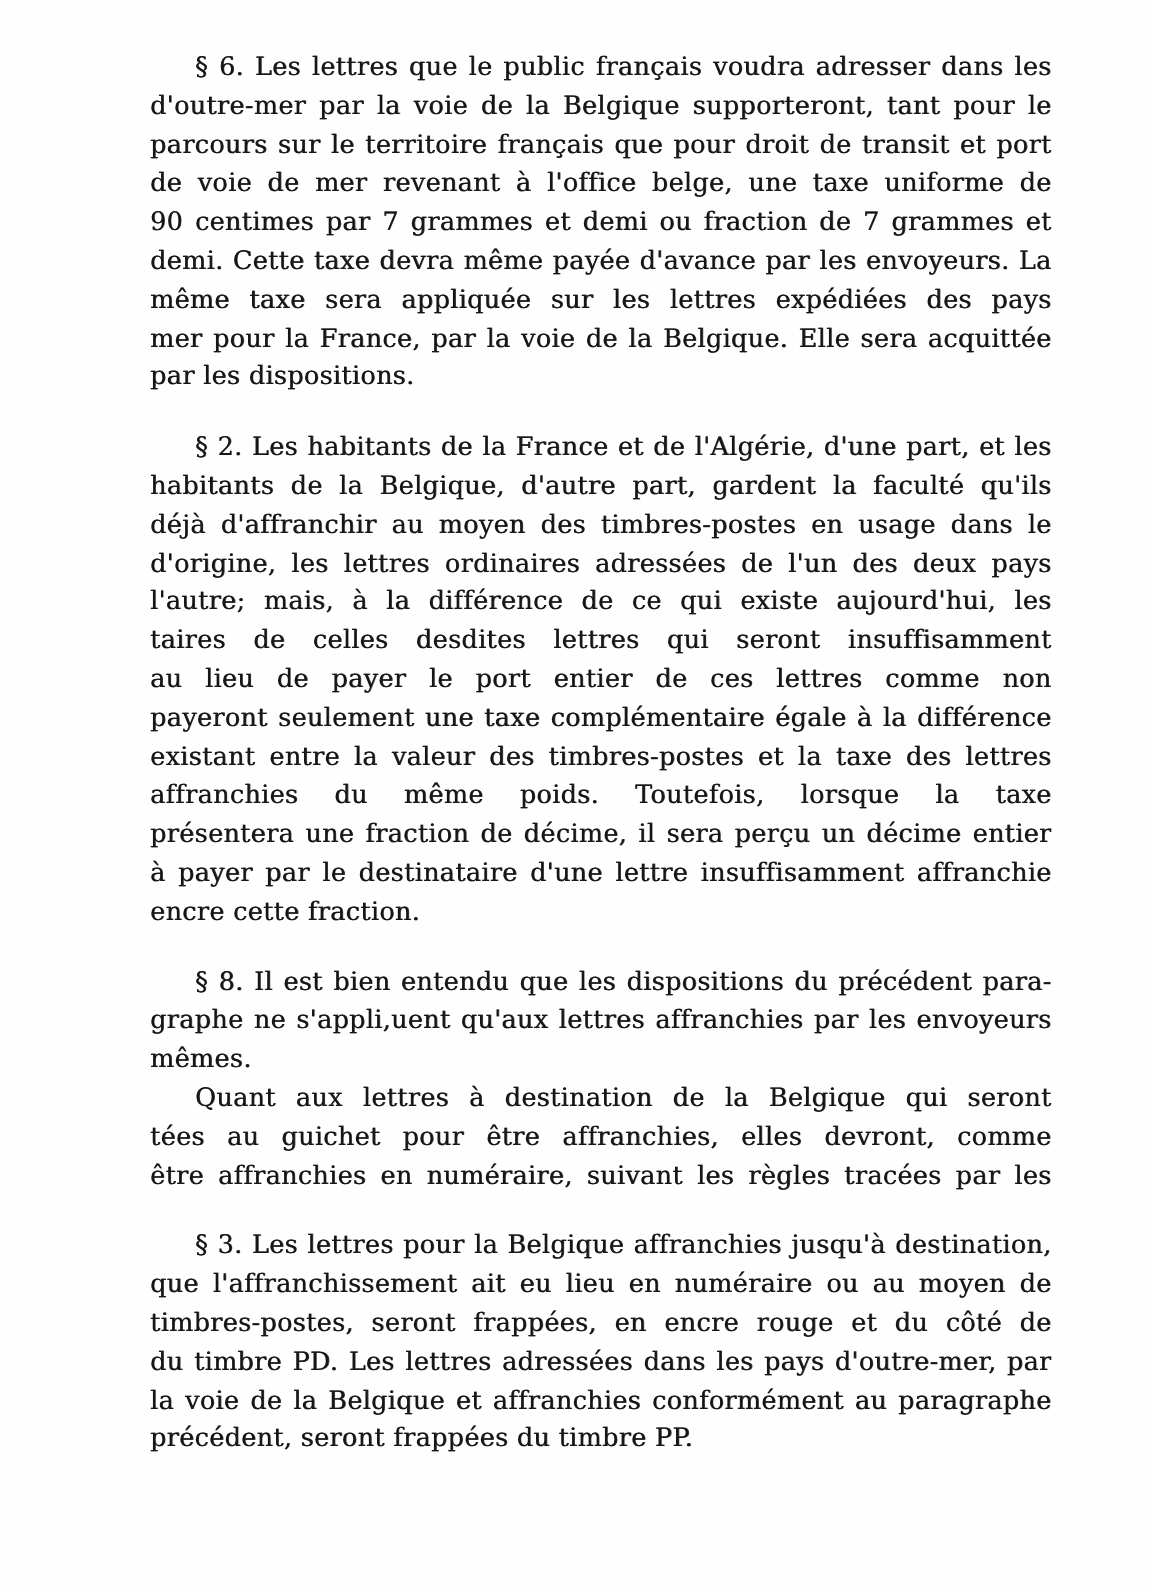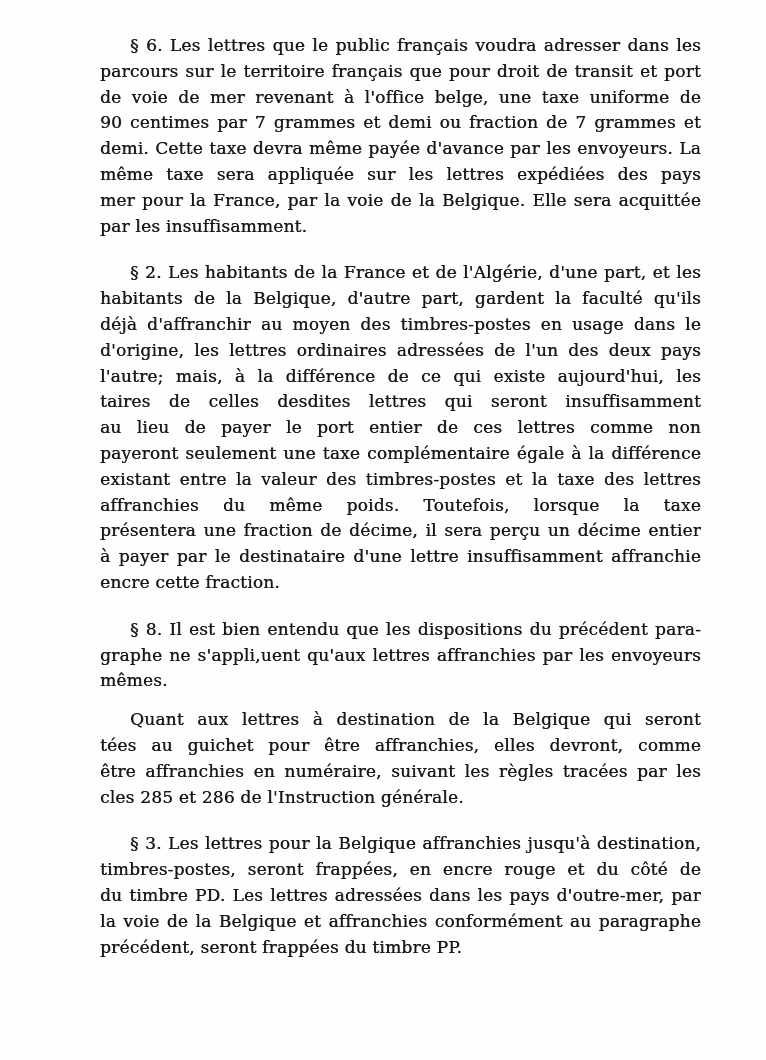--- a/index.html
+++ b/index.html
@@ -22,21 +22,21 @@
     top: 33px;
     width: 601px;
     font-size: 17px;
     letter-spacing: 0.2px;
     text-shadow: 0.4px 0 0.3px rgba(15,15,15,0.75);
   }
   .para {
     margin: 0 0 21px 0;
   }
   .para.no-gap {
-    margin-bottom: 13px;
+    margin-bottom: 0;
   }
   .line {
     height: 25.8px;
     line-height: 25.8px;
     text-align: justify;
     text-align-last: justify;
     overflow: hidden;
   }
   .line.last {
     text-align-last: left;
@@ -46,27 +46,28 @@
   }
 </style>
 </head>
 <body>
 
 <div class="page">
   <div class="textblock">
 
     <div class="para">
       <div class="line indent">§ 6. Les lettres que le public français voudra adresser dans les pays</div>
+      <div class="line">d'outre-mer par la voie de la Belgique supporteront, tant pour le</div>
       <div class="line">parcours sur le territoire français que pour droit de transit et port</div>
       <div class="line">de voie de mer revenant à l'office belge, une taxe uniforme de</div>
       <div class="line">90 centimes par 7 grammes et demi ou fraction de 7 grammes et</div>
       <div class="line">demi. Cette taxe devra même payée d'avance par les envoyeurs. La</div>
       <div class="line">même taxe sera appliquée sur les lettres expédiées des pays d'outre-</div>
       <div class="line">mer pour la France, par la voie de la Belgique. Elle sera acquittée</div>
-      <div class="line last">par les insuffisamment.</div>
+      <div class="line last">par les dispositions.</div>
     </div>
 
     <div class="para">
       <div class="line indent">§ 2. Les habitants de la France et de l'Algérie, d'une part, et les</div>
       <div class="line">habitants de la Belgique, d'autre part, gardent la faculté qu'ils avaient</div>
       <div class="line">déjà d'affranchir au moyen des timbres-postes en usage dans le pays</div>
       <div class="line">d'origine, les lettres ordinaires adressées de l'un des deux pays dans</div>
       <div class="line">l'autre; mais, à la différence de ce qui existe aujourd'hui, les destina-</div>
       <div class="line">taires de celles desdites lettres qui seront insuffisamment affranchies,</div>
       <div class="line">au lieu de payer le port entier de ces lettres comme non affranchies,</div>
@@ -81,25 +82,25 @@
     <div class="para no-gap">
       <div class="line indent">§ 8. Il est bien entendu que les dispositions du précédent para-</div>
       <div class="line">graphe ne s'appli,uent qu'aux lettres affranchies par les envoyeurs eux-</div>
       <div class="line last">mêmes.</div>
     </div>
 
     <div class="para">
       <div class="line indent">Quant aux lettres à destination de la Belgique qui seront présen-</div>
       <div class="line">tées au guichet pour être affranchies, elles devront, comme d'usage,</div>
       <div class="line">être affranchies en numéraire, suivant les règles tracées par les arti-</div>
-      <div class="line last">cles 285 et 286 de l'Instruction générale.</div>
     </div>
 
     <div class="para">
       <div class="line indent">§ 3. Les lettres pour la Belgique affranchies jusqu'à destination,</div>
+      <div class="line">que l'affranchissement ait eu lieu en numéraire ou au moyen de</div>
       <div class="line">timbres-postes, seront frappées, en encre rouge et du côté de l'adresse,</div>
       <div class="line">du timbre PD. Les lettres adressées dans les pays d'outre-mer, par</div>
       <div class="line">la voie de la Belgique et affranchies conformément au paragraphe 6</div>
       <div class="line last">précédent, seront frappées du timbre PP.</div>
     </div>
 
   </div>
 </div>
 
 </body></html>

